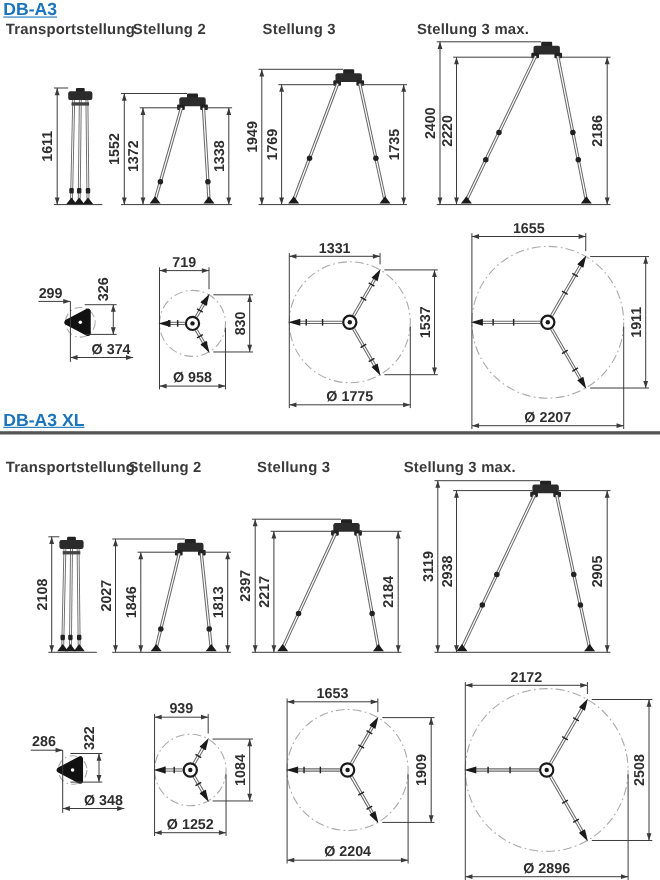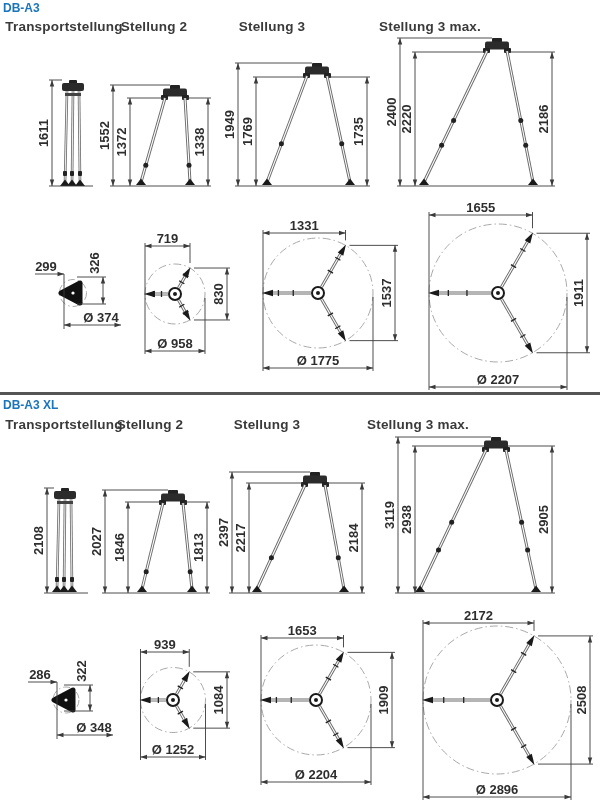--- a/index.html
+++ b/index.html
@@ -1,39 +1,39 @@
 <!DOCTYPE html>
 <html><head>
 <meta charset="utf-8">
 <style>
   html,body{margin:0;padding:0;background:#fff;}
   .canvas{position:relative;width:600px;height:800px;background:#fff;
           font-family:"Liberation Sans",sans-serif;overflow:hidden;}
-  .sec-title{position:absolute;font-size:12px;font-weight:700;color:#1b75bc;white-space:nowrap;}
+  .sec-title{position:absolute;font-size:16px;font-weight:700;color:#1b75bc;white-space:nowrap;text-decoration:underline;}
   .col-h{position:absolute;transform:translateX(-50%);font-size:13.5px;font-weight:600;
          color:#3a3a3a;white-space:nowrap;letter-spacing:.2px;}
   .divider{position:absolute;left:0;width:600px;top:392px;height:2.5px;background:#555;}
   svg{position:absolute;left:0;top:0;}
   svg text.dim{font-size:13px;font-weight:600;fill:#2e2e2e;
                font-family:"Liberation Sans",sans-serif;}
 </style>
 </head>
 <body>
 
 <div class="canvas">
 
   <span class="sec-title" style="left:3px;top:1px">DB-A3</span>
   <span class="col-h" style="left:64px;top:19px">Transportstellung</span>
   <span class="col-h" style="left:154px;top:19px">Stellung 2</span>
   <span class="col-h" style="left:272px;top:19px">Stellung 3</span>
   <span class="col-h" style="left:430px;top:19px">Stellung 3 max.</span>
 
   <div class="divider"></div>
 
-  <span class="sec-title" style="left:3px;top:398px">DB-A3 XL</span>
+  <span class="sec-title" style="left:3px;top:374px">DB-A3 XL</span>
   <span class="col-h" style="left:64px;top:417px">Transportstellung</span>
   <span class="col-h" style="left:150px;top:417px">Stellung 2</span>
   <span class="col-h" style="left:267px;top:417px">Stellung 3</span>
   <span class="col-h" style="left:418px;top:417px">Stellung 3 max.</span>
 
   <svg id="art" width="600" height="800" viewBox="0 0 600 800">
       <g>
         <rect x="69" y="80" width="8" height="4" rx="1" fill="#222"></rect>
         <rect x="62" y="83" width="22" height="8" rx="2" fill="#2b2b2b"></rect>
         <line x1="67" y1="91" x2="65" y2="183" stroke="#6a6a6a" stroke-width="2.6"></line>

